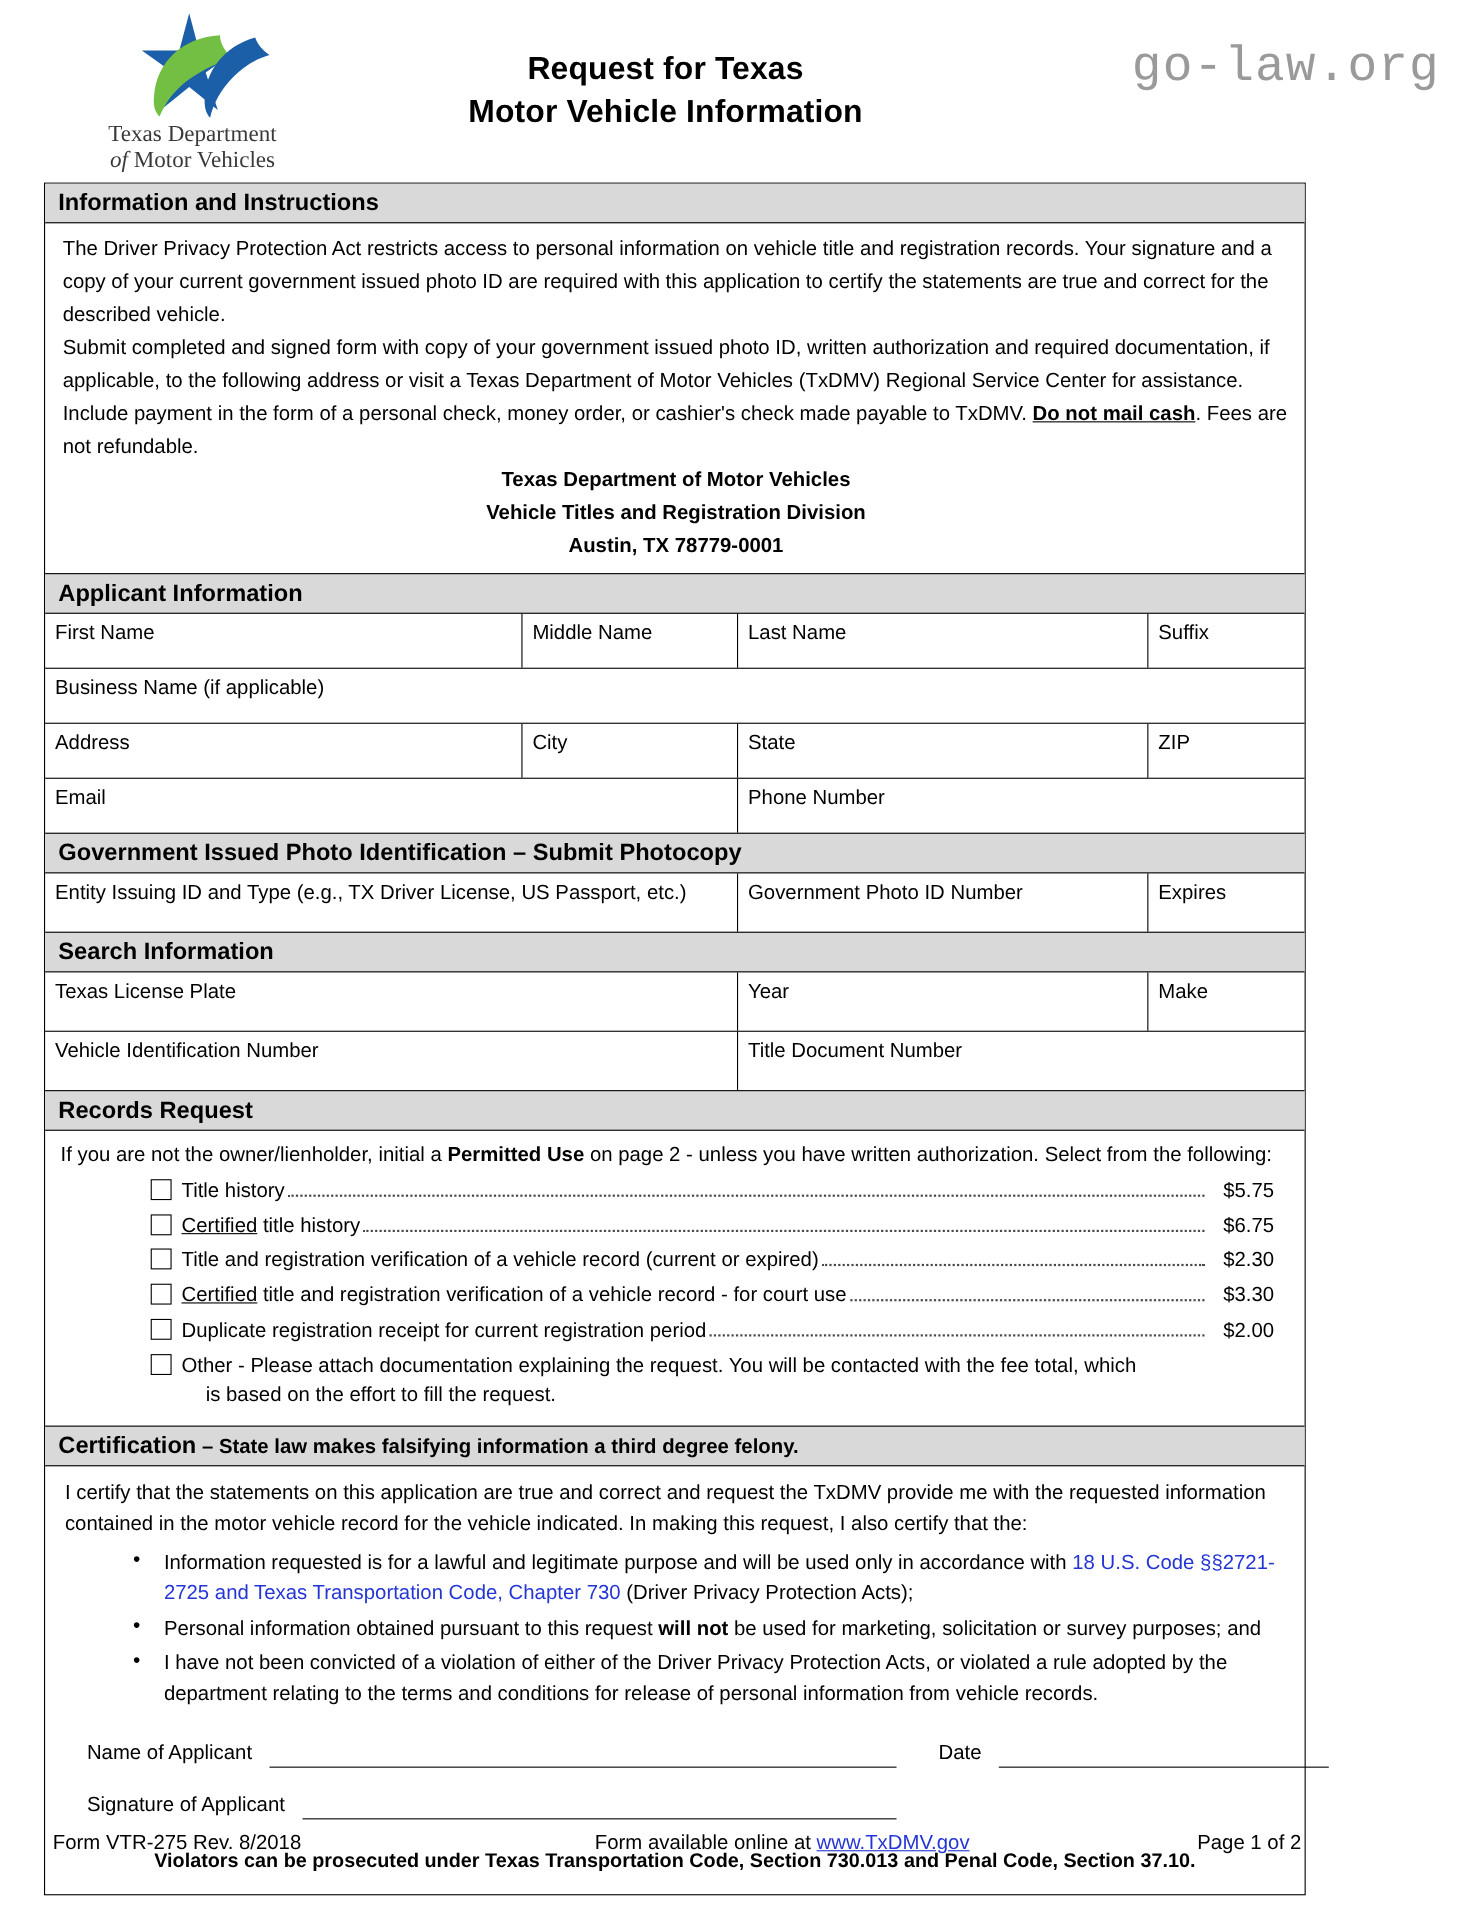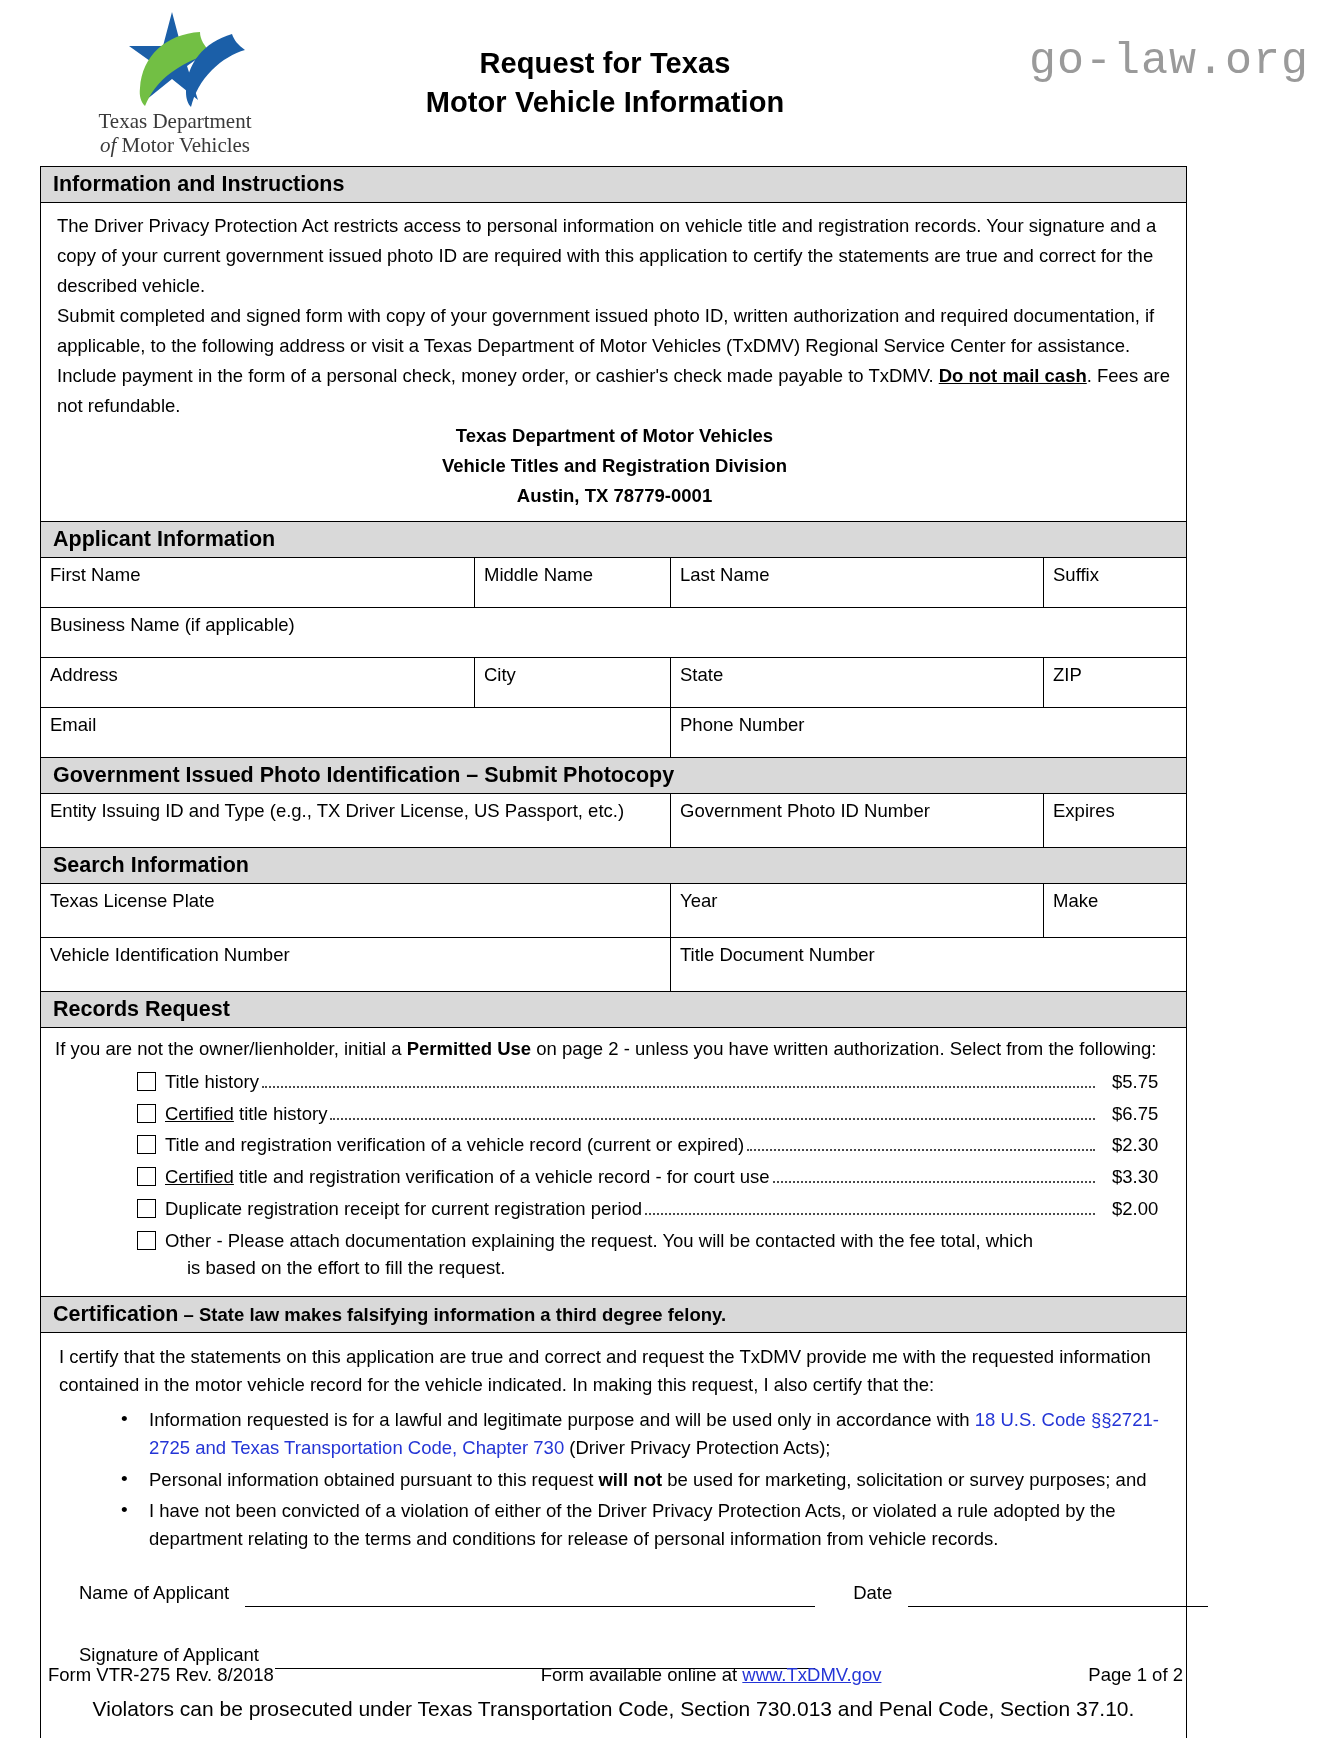--- a/index.html
+++ b/index.html
@@ -209,22 +209,22 @@
     font-size: 18.5px;
   }
   .sigrow .lbl { flex: 0 0 auto; }
   .sig-line {
     flex: 0 0 auto;
     border-bottom: 1.6px solid #000;
     height: 17px;
   }
   .violators {
     text-align: center;
-    font-weight: normal;
-    font-size: 21px;
+    font-weight: bold;
+    font-size: 18px;
     margin: 24px 0 8px 0;
   }
 
   
   .footer {
     position: absolute;
     left: 48px;
     top: 1664px;
     width: 1135px;
     display: flex;
@@ -437,21 +437,21 @@
         <li>I have not been convicted of a violation of either of the Driver Privacy Protection Acts, or violated a rule adopted by the department relating to the terms and conditions for release of personal information from vehicle records.</li>
       </ul>
 
       <div class="sigrow">
         <span class="lbl">Name of Applicant</span>
         <span class="sig-line" style="width:570px; margin-left:16px;"></span>
         <span class="lbl" style="margin-left:38px;">Date</span>
         <span class="sig-line" style="width:300px; margin-left:16px;"></span>
       </div>
 
-      <div class="sigrow" style="margin-top:34px;">
+      <div class="sigrow" style="margin-top:19px;">
         <span class="lbl">Signature of Applicant</span>
         <span class="sig-line" style="width:540px; margin-left:16px;"></span>
       </div>
 
       <div class="violators">Violators can be prosecuted under Texas Transportation Code, Section 730.013 and Penal Code, Section 37.10.</div>
     </div>
 
   </div>
 
   <div class="footer">

